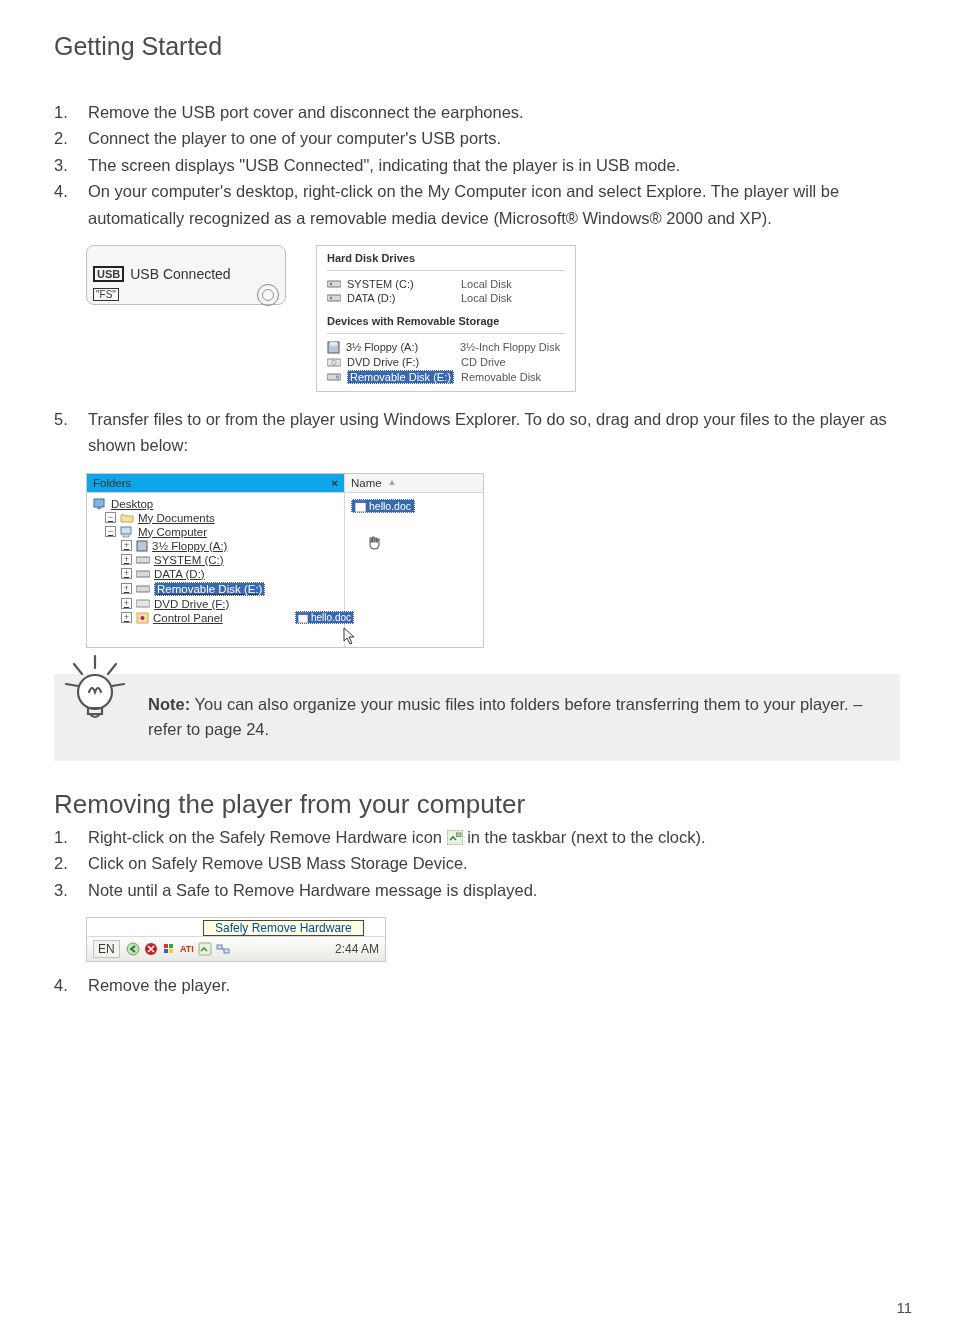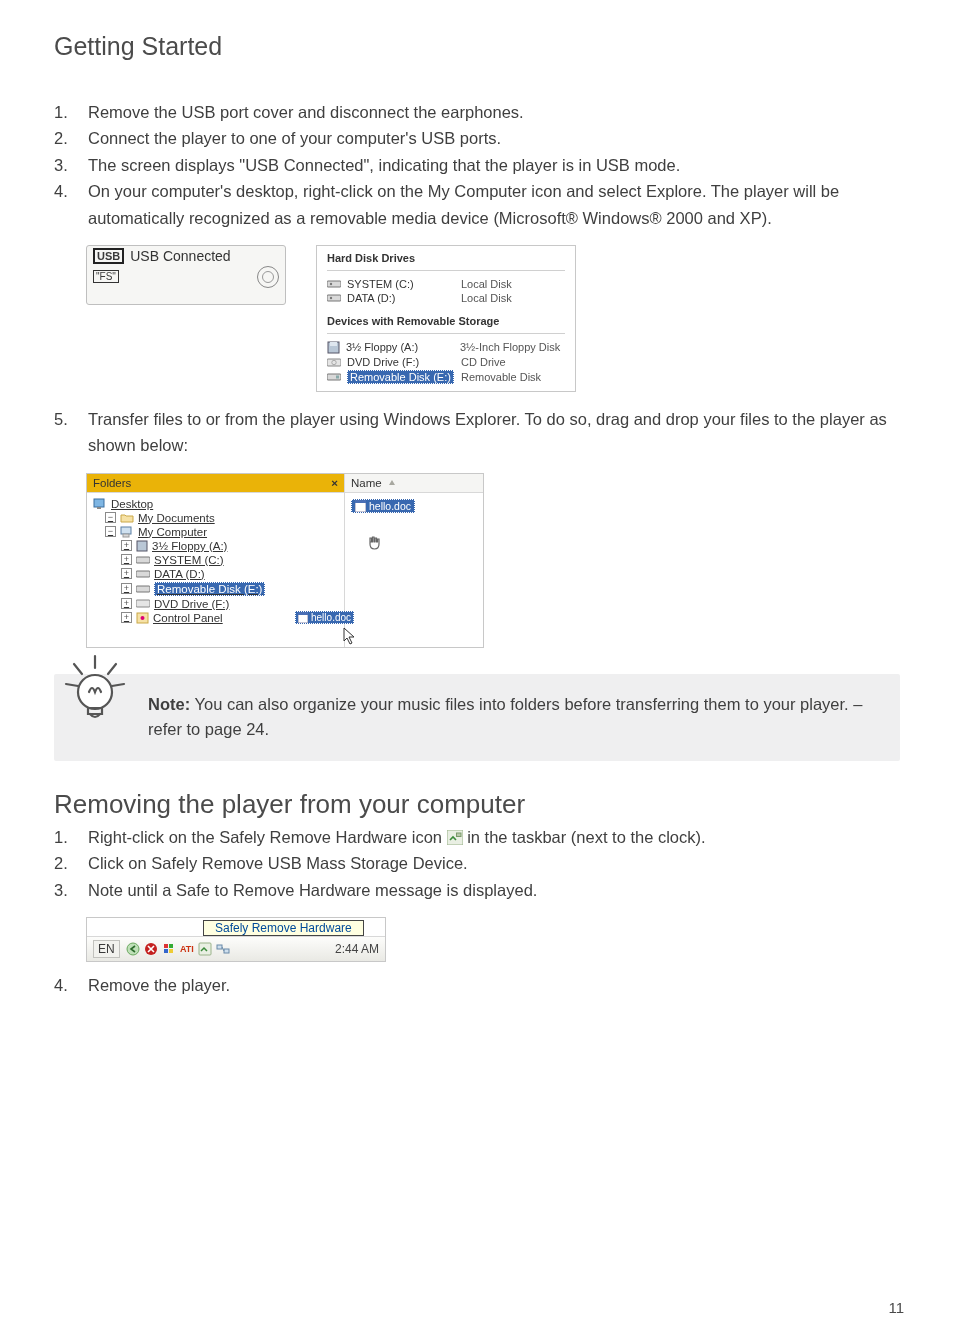--- a/index.html
+++ b/index.html
@@ -8,42 +8,42 @@
   .page{width:954px;min-height:1340px;margin:0 auto;padding:32px 54px 28px 54px;position:relative;}
   h1.title{margin:0 0 38px 0;font-size:25px;font-weight:400;color:#4b4b4b;}
   h2.section{margin:28px 0 4px 0;font-size:26px;font-weight:400;color:#4b4b4b;}
   ol.steps{margin:0 0 14px 0;padding-left:0;list-style:none;font-size:16.5px;line-height:1.6;color:#3f3f3f;}
   ol.steps>li{display:flex;gap:8px;}
   ol.steps>li .num{flex:0 0 26px;}
   ol.steps>li .txt{flex:1;}
   .row-images{display:flex;gap:30px;margin:6px 0 14px 32px;}
 
   
-  .lcd{width:200px;height:60px;border:1px solid var(--border);border-radius:3px;background:#f6f6f4;padding:2px 6px;font-family:"Arial Narrow",Arial,sans-serif;}
+  .lcd{width:200px;height:60px;border:1px solid var(--border);border-radius:8px;background:#f6f6f4;padding:20px 6px;font-family:"Arial Narrow",Arial,sans-serif;}
   .lcd-top{display:flex;align-items:center;gap:6px;}
   .lcd-usb-box{border:2px solid #222;padding:0 2px;font-size:11px;font-weight:700;}
   .lcd-label{font-size:14px;font-weight:400;color:#333;}
   .lcd-bottom{display:flex;align-items:center;justify-content:space-between;margin-top:2px;}
   .lcd-fs{border:1px solid #333;padding:0 2px;font-size:10px;}
   .lcd-swirl{width:22px;height:22px;border:1px solid #888;border-radius:50%;position:relative;}
   .lcd-swirl::before{content:"";position:absolute;inset:4px;border:1px solid #999;border-radius:50%;}
 
   
   .drives{width:260px;border:1px solid #c8c8c8;padding:6px 10px 6px 10px;font-size:11px;color:#333;}
   .drives h4{margin:0 0 6px 0;font-size:11px;font-weight:700;}
   .drives hr{border:none;border-top:1px solid #d0d0d0;margin:2px 0 6px 0;}
   .drives .drow{display:flex;align-items:center;gap:6px;padding:1px 0;}
   .drives .drow .dlabel{flex:0 0 108px;}
   .drives .drow .dtype{flex:1;color:#555;}
   .drives .sel{background:var(--hl);color:#fff;padding:0 2px;border:1px dotted #fff;display:inline-block;}
 
   
   .explorer{display:flex;border:1px solid #c8c8c8;font-size:11.5px;color:#333;width:398px;margin:6px 0 14px 32px;}
   .tree{flex:0 0 258px;border-right:1px solid #d8d8d8;}
-  .tree-hd{display:flex;align-items:center;justify-content:space-between;padding:3px 6px;border-bottom:1px solid #d8d8d8;background:#eab308;}
+  .tree-hd{display:flex;align-items:center;justify-content:space-between;padding:3px 6px;border-bottom:1px solid #d8d8d8;background:#0ea5e9;}
   .tree-hd .close{font-weight:700;cursor:pointer;}
   .tree-body{padding:4px 0 6px 6px;position:relative;}
   .tree-body .node{display:flex;align-items:center;gap:4px;padding:1px 0;text-decoration:underline;}
   .pm{display:inline-flex;align-items:center;justify-content:center;width:11px;height:11px;border:1px solid #8a8a8a;font-size:9px;line-height:1;color:#555;background:#fff;}
   .ind1{margin-left:12px;} .ind2{margin-left:28px;}
   .tree-sel{background:var(--hl);color:#fff;padding:0 2px;border:1px dotted #fff;}
   .dragging{position:absolute;left:208px;top:118px;background:var(--hl);color:#fff;font-size:10px;padding:0 2px;border:1px dotted #fff;display:flex;align-items:center;gap:3px;}
   .cursor-arrow{position:absolute;left:256px;top:134px;}
   .filepane{flex:1;}
   .file-hd{display:flex;align-items:center;gap:6px;padding:3px 6px;border-bottom:1px solid #d8d8d8;background:#f5f5f3;}
@@ -62,21 +62,21 @@
 
   
   .taskbar-fig{margin:6px 0 10px 32px;border:1px solid #c8c8c8;width:300px;}
   .tb-tooltip{margin-left:116px;margin-bottom:-1px;display:inline-block;border:1px solid #444;background:#ffffe1;color:#004b9a;font-size:12px;padding:0 11px;}
   .tb-bar{display:flex;align-items:center;padding:3px 6px;background:linear-gradient(#fdfdfb,#e9e9e4);border-top:1px solid #d8d8d8;}
   .tb-lang{font-size:12px;padding:1px 4px;border:1px solid #c2c2be;background:#f2f2ee;margin-right:6px;}
   .tray{display:flex;align-items:center;gap:4px;margin-right:8px;}
   .tray span{width:14px;height:14px;display:inline-block;}
   .clock{font-size:12px;margin-left:auto;color:#444;}
 
-  .page-num{position:absolute;bottom:24px;right:50px;font-size:15px;color:#4a4a4a;}
+  .page-num{position:absolute;bottom:24px;right:42px;font-size:15px;color:#4a4a4a;}
 
   
   svg{display:block;}
 </style>
 </head>
 <body>
 
 <div class="page">
 
   <h1 class="title">Getting Started</h1>

